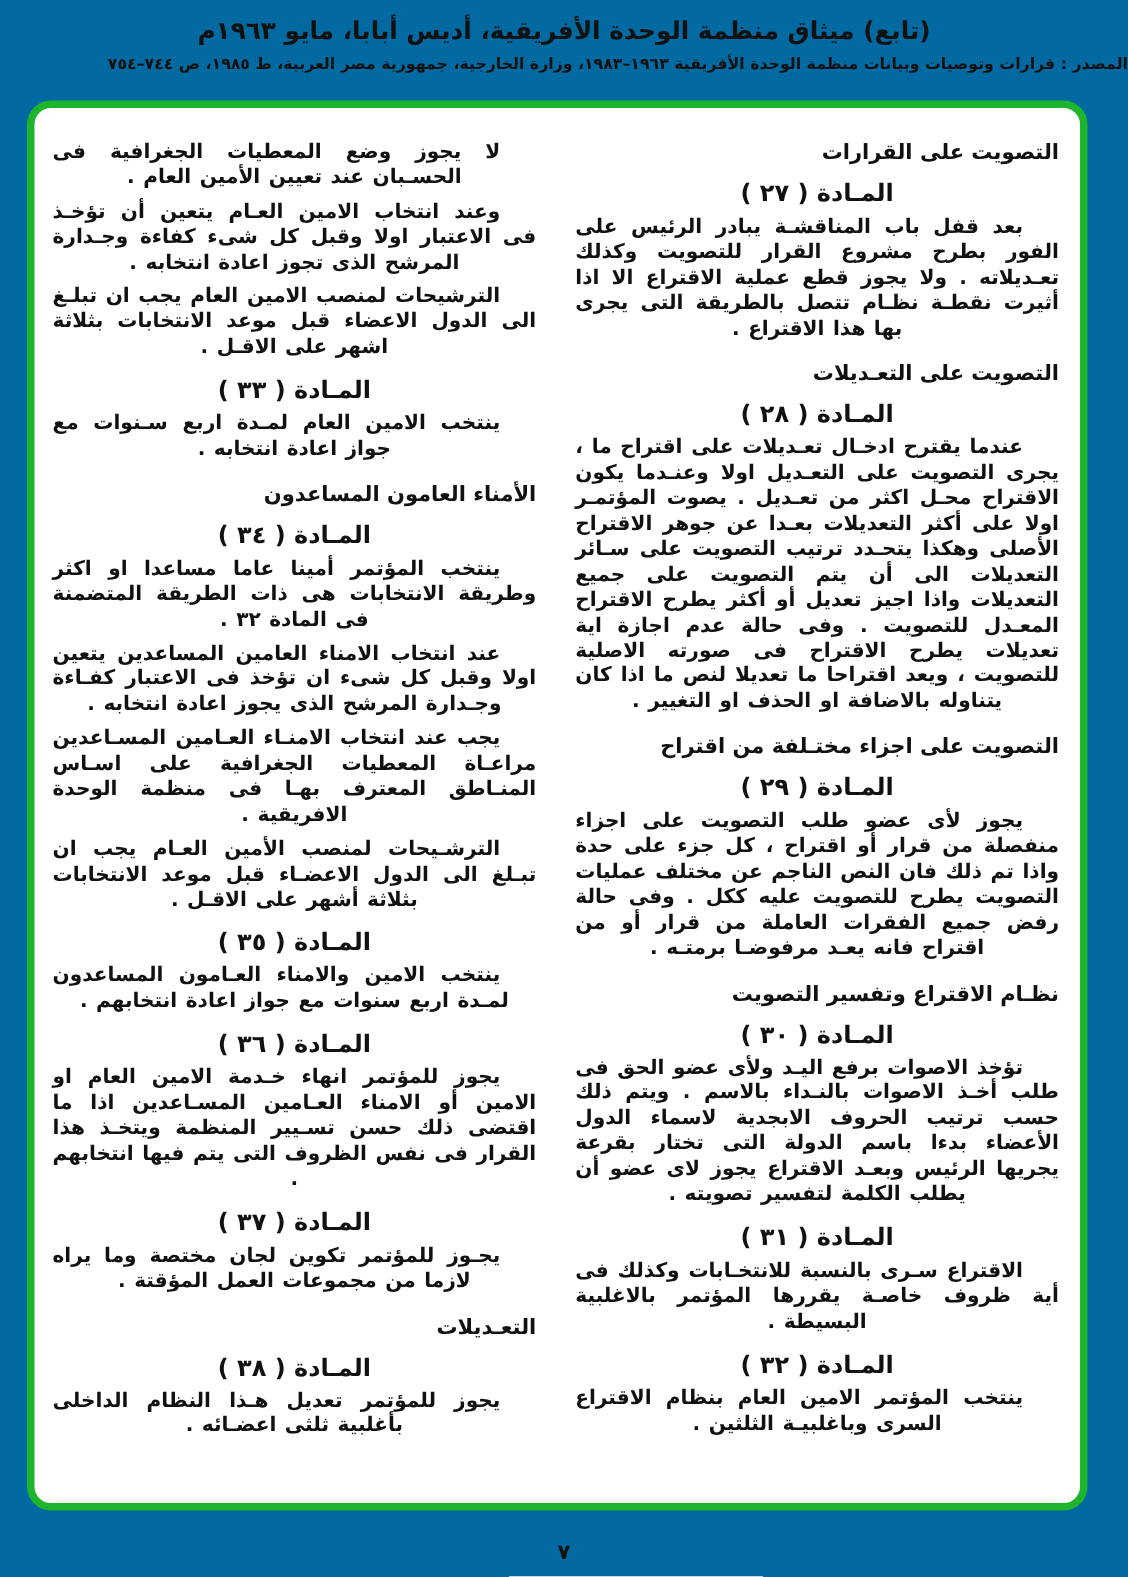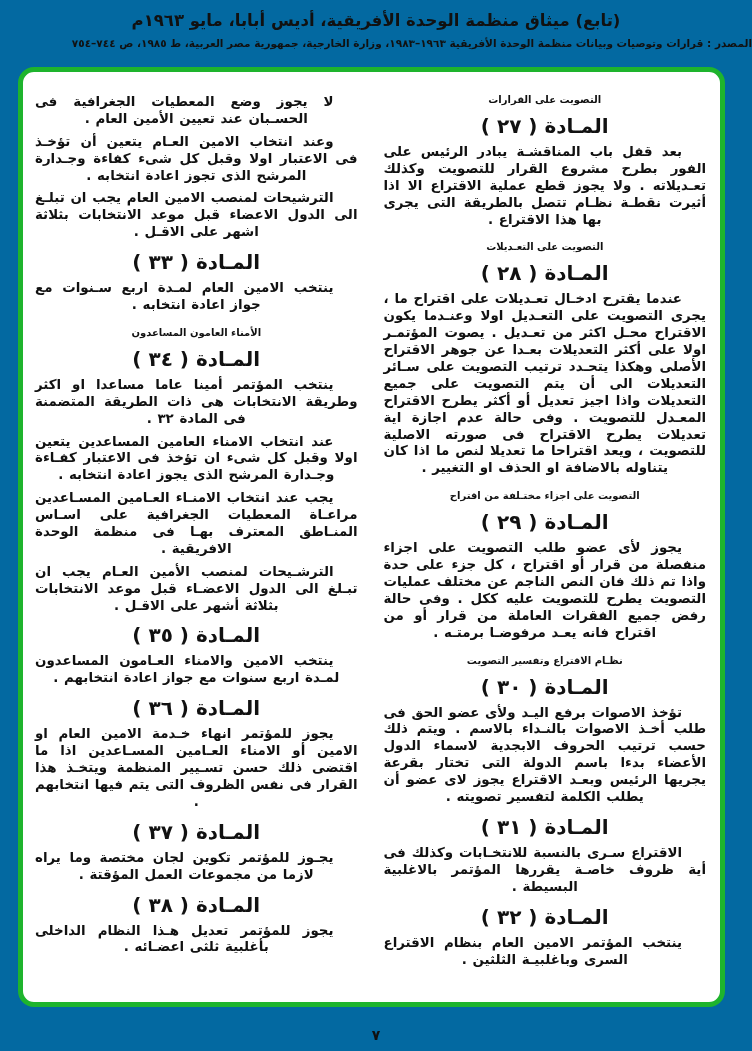--- a/index.html
+++ b/index.html
@@ -33,27 +33,26 @@
     border:5px solid #1eb42d;
     border-radius:16px;
     padding:22px 14px 8px 12px;
     display:flex;
     gap:26px;
     background:#ffffff;
   }
   .col { flex:1; min-width:0; }
   .col > :first-child { margin-top:0; }
   .sec {
-    font-size:10px;
+    font-size:14px;
     font-weight:bold;
-    text-align:center;
     margin:13px 0 5px 0;
   }
   .art {
-    font-size:20px;
+    font-size:16px;
     font-weight:bold;
     text-align:center;
     margin:9px 0 5px 0;
   }
   .para {
     font-size:13.4px;
     font-weight:bold;
     line-height:1.26;
     text-align:justify;
     text-align-last:center;
@@ -111,20 +110,21 @@
       <p class="para">ينتخب المؤتمر أمينا عاما مساعدا او اكثر وطريقة الانتخابات هى ذات الطريقة المتضمنة فى المادة ٣٢ .</p>
       <p class="para">عند انتخاب الامناء العامين المساعدين يتعين اولا وقبل كل شىء ان تؤخذ فى الاعتبار كفـاءة وجـدارة المرشح الذى يجوز اعادة انتخابه .</p>
       <p class="para">يجب عند انتخاب الامنـاء العـامين المسـاعدين مراعـاة المعطيات الجغرافية على اسـاس المنـاطق المعترف بهـا فى منظمة الوحدة الافريقية .</p>
       <p class="para">الترشـيحات لمنصب الأمين العـام يجب ان تبـلغ الى الدول الاعضـاء قبل موعد الانتخابات بثلاثة أشهر على الاقـل .</p>
       <h3 class="art">المـادة ( ٣٥ )</h3>
       <p class="para">ينتخب الامين والامناء العـامون المساعدون لمـدة اربع سنوات مع جواز اعادة انتخابهم .</p>
       <h3 class="art">المـادة ( ٣٦ )</h3>
       <p class="para">يجوز للمؤتمر انهاء خـدمة الامين العام او الامين أو الامناء العـامين المسـاعدين اذا ما اقتضى ذلك حسن تسـيير المنظمة ويتخـذ هذا القرار فى نفس الظروف التى يتم فيها انتخابهم .</p>
       <h3 class="art">المـادة ( ٣٧ )</h3>
       <p class="para">يجـوز للمؤتمر تكوين لجان مختصة وما يراه لازما من مجموعات العمل المؤقتة .</p>
+      <h2 class="sec">التعـديلات</h2>
       <h3 class="art">المـادة ( ٣٨ )</h3>
       <p class="para">يجوز للمؤتمر تعديل هـذا النظام الداخلى بأغلبية ثلثى اعضـائه .</p>
     </div>
 
   </div>
 
   <div class="page-number">٧</div>
 
 </div>
 

